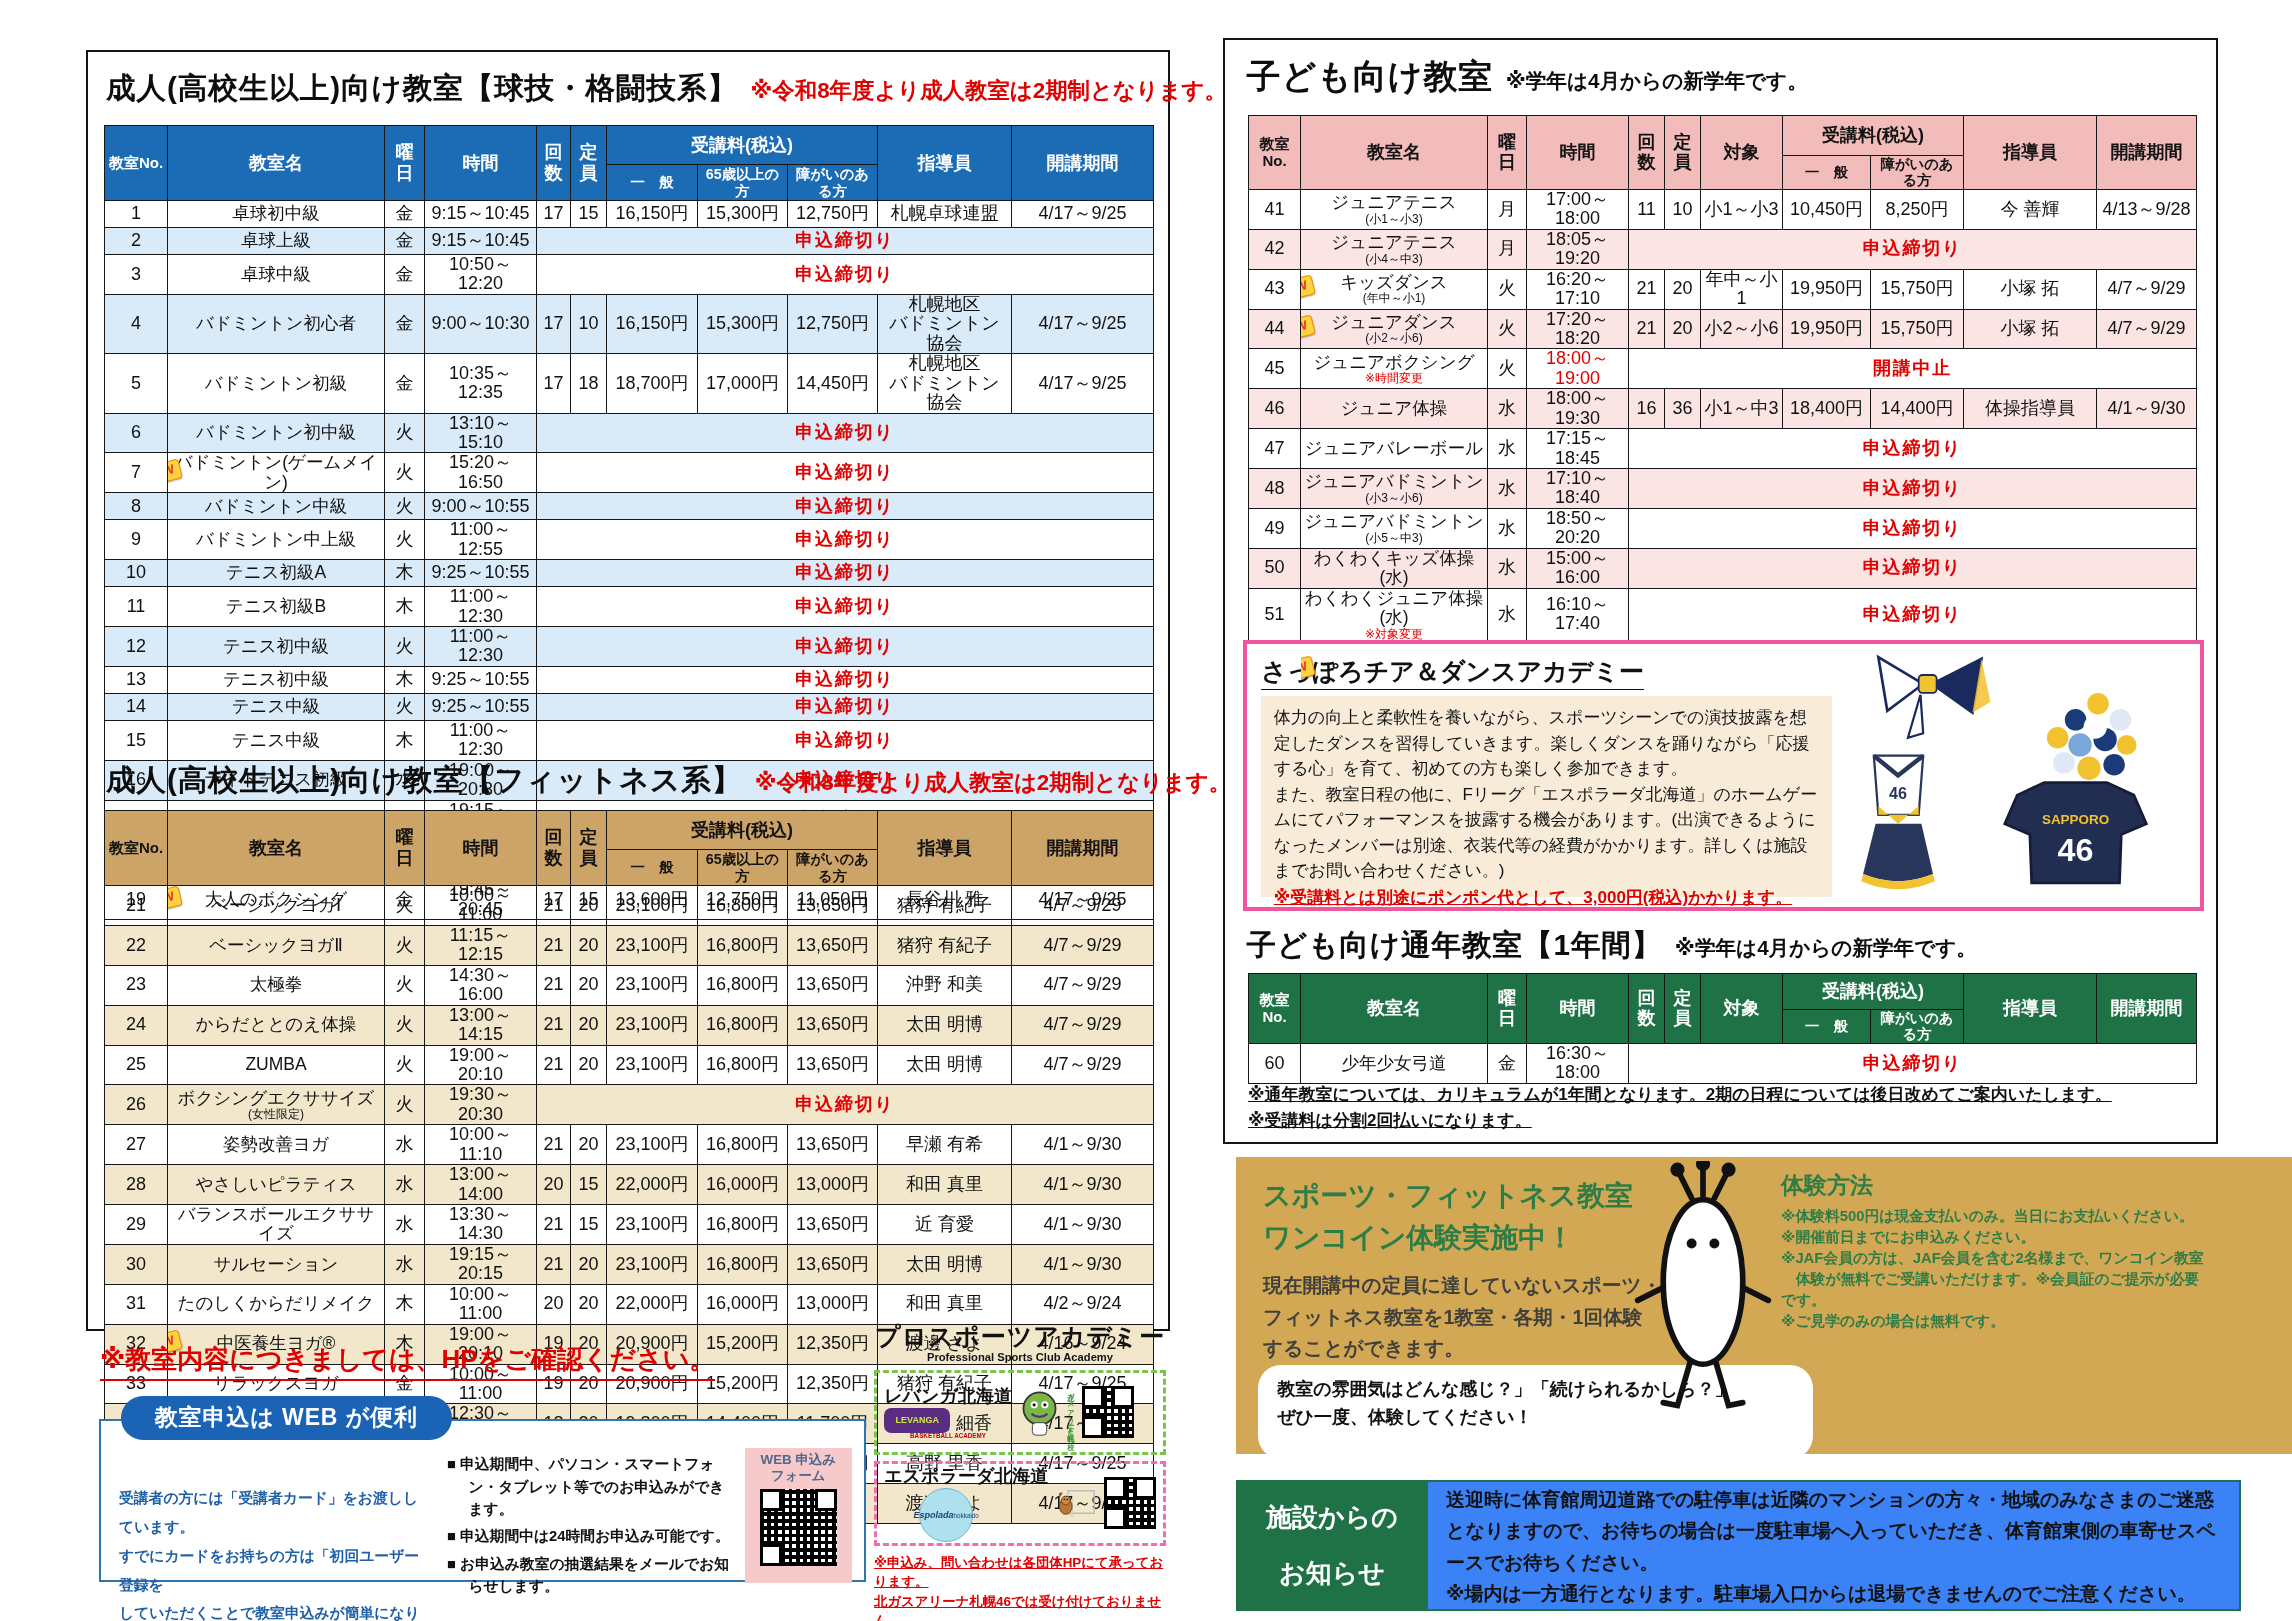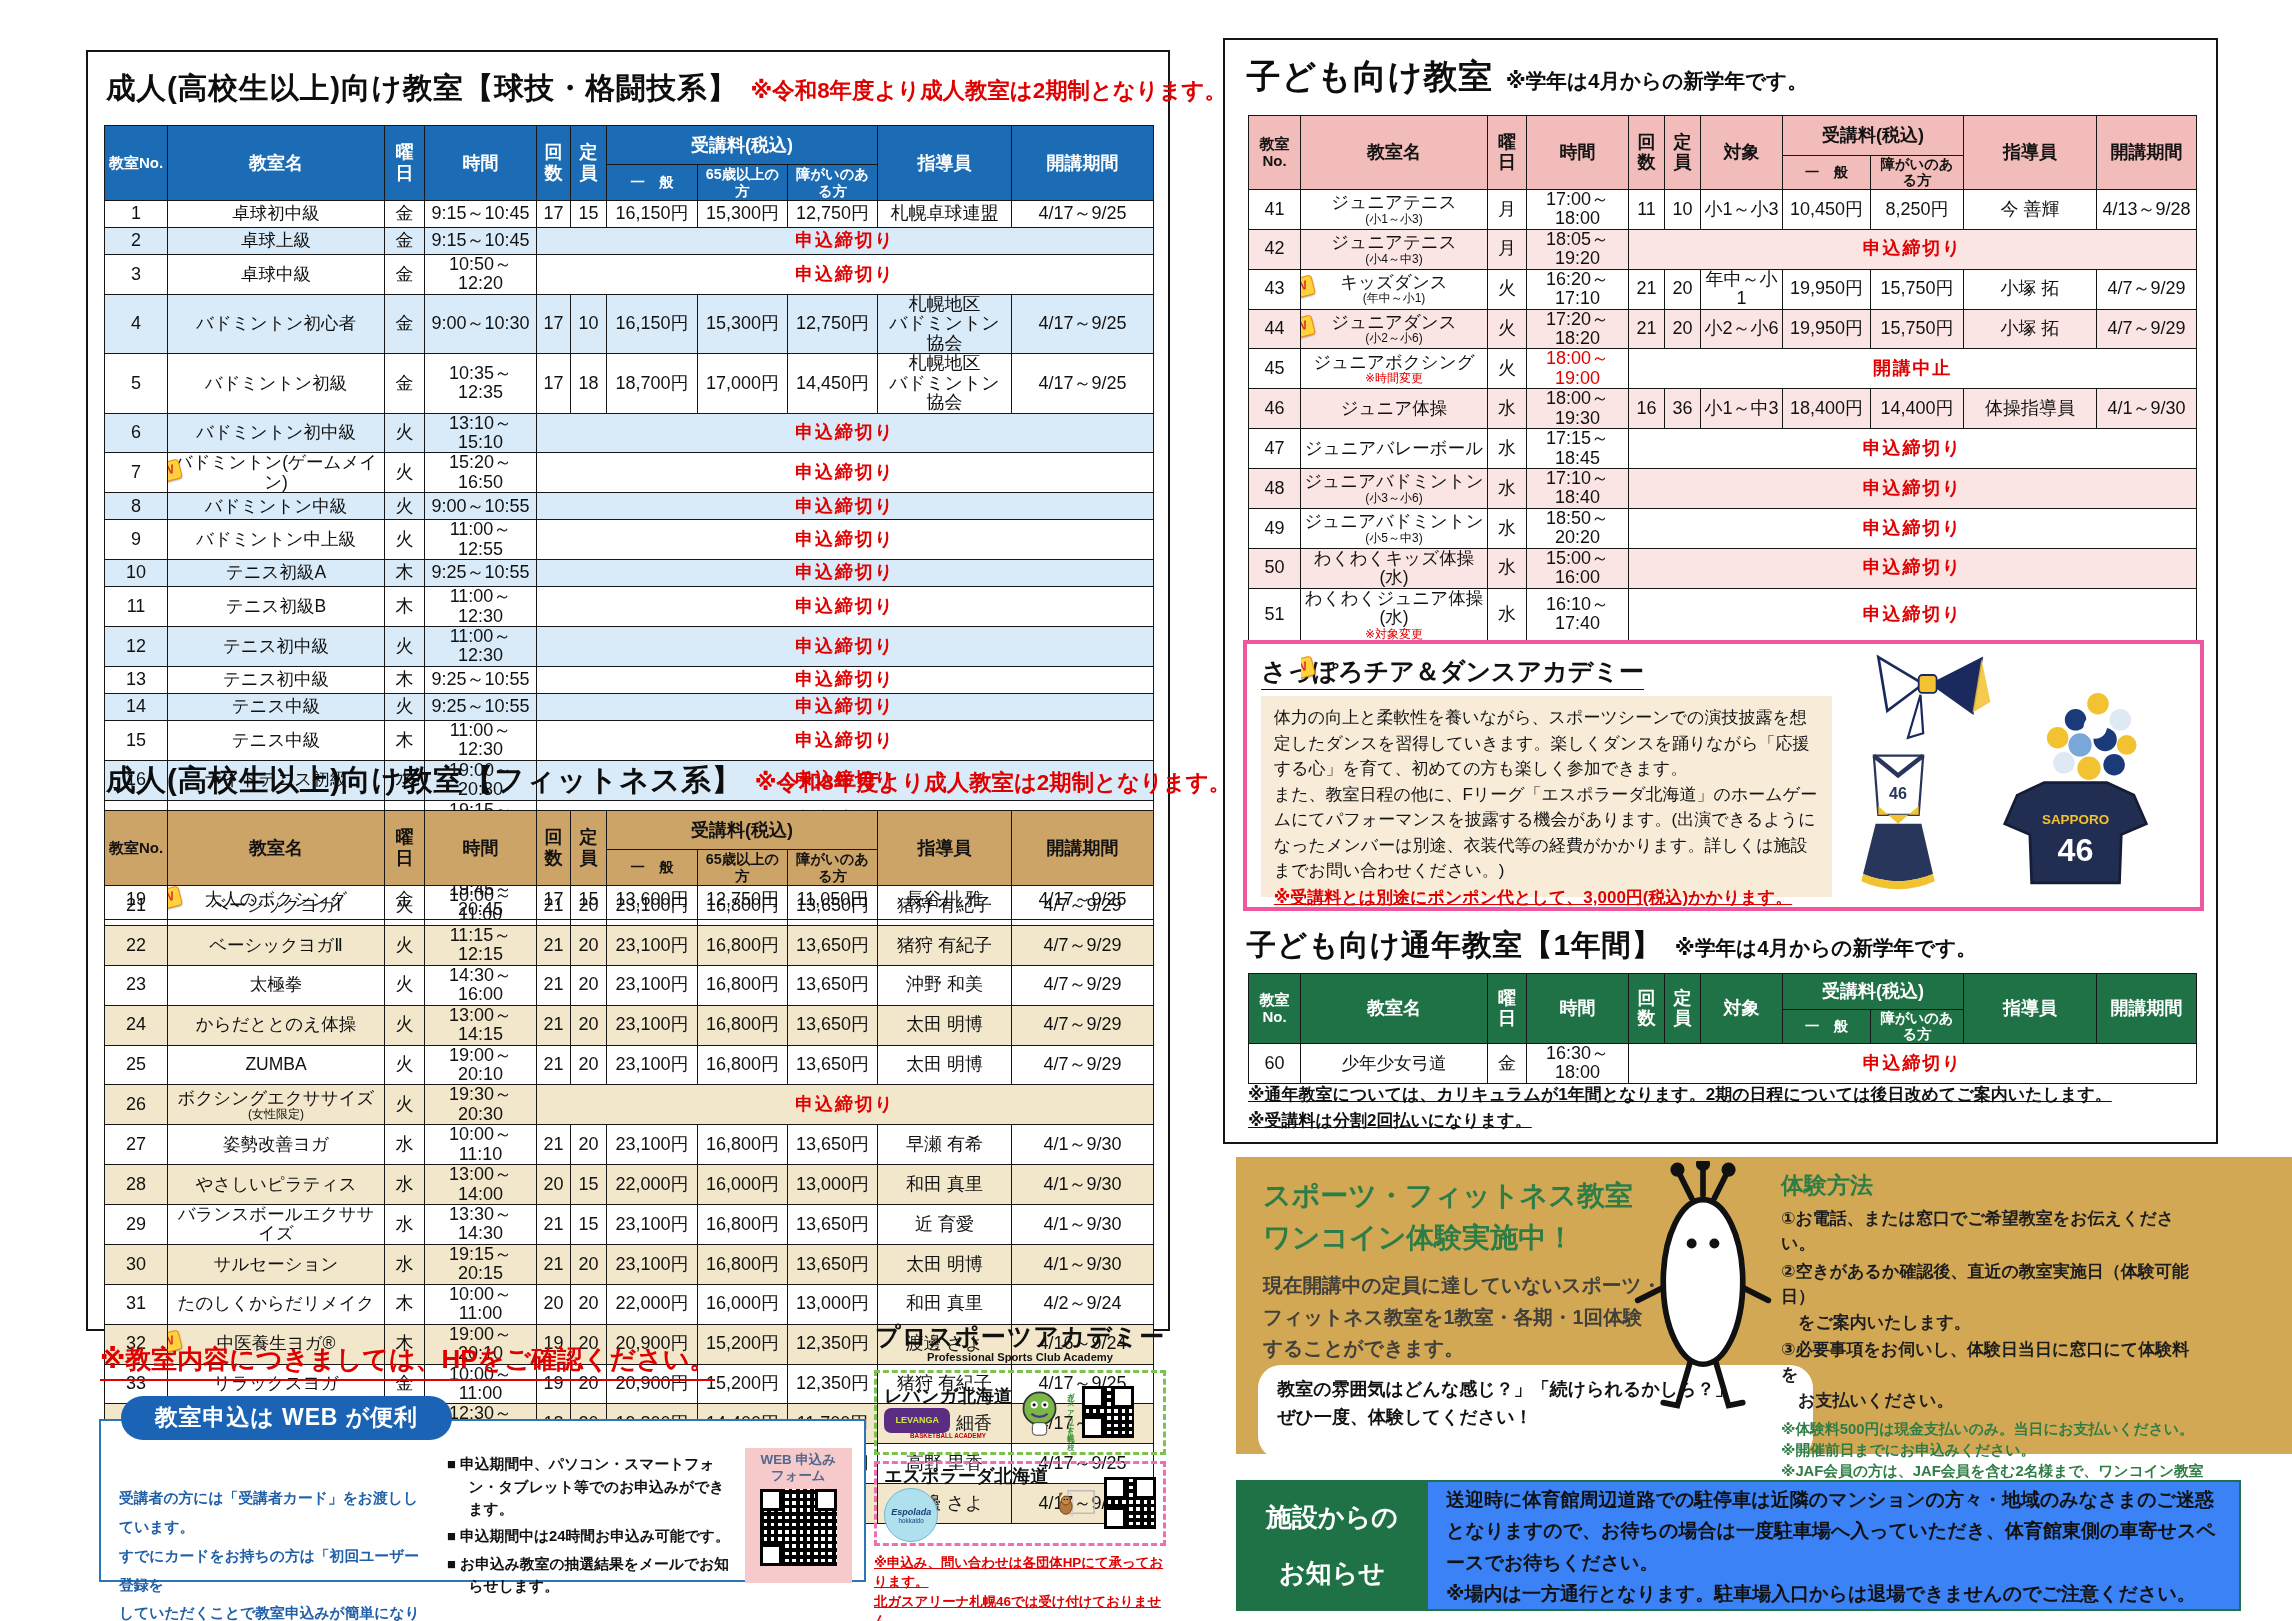--- a/index.html
+++ b/index.html
@@ -83,21 +83,21 @@
   .pa-box{display:flex;align-items:center;gap:7.2px;height:79px;padding:0 7.2px;margin-top:6.3px;}
   #pa-levanga{border:3.6px dashed #7cc24c;}
   #pa-espolada{border:3.6px dashed #f06eb0;}
   .pa-name{font-size:18px;font-weight:800;white-space:nowrap;}
   .pa-qr{width:52px;height:52px;flex:none;}
   .pa-caption{writing-mode:vertical-rl;font-size:7.2px;color:#3a9a35;font-weight:700;line-height:1;}
   .lev-badge{background:#5b2d82;color:#cfe84a;font-weight:800;font-size:9px;text-align:center;
     border-radius:7.2px;padding:7.2px 3.6px;width:59px;line-height:1.1;}
   .lev-sub{font-size:6.3px;color:#c00000;text-align:center;font-weight:800;line-height:1.1;}
   .esp-logo{width:52px;height:52px;border-radius:50%;background:#aee0ee;border:1.8px solid #6fb7d4;flex:none;
-    display:flex;flex-direction:column;align-items:center;justify-content:center;}
+    display:flex;align-items:center;justify-content:center;margin-left:35px;}
   .esp-logo .e1{font-size:9px;font-weight:800;color:#1b3f73;font-style:italic;}
   .esp-logo .e2{font-size:6.3px;color:#1b3f73;}
   #pa-notes{margin-top:7.2px;}
   #pa-notes .li{font-size:13.4px;font-weight:800;color:var(--accent-red);text-decoration:underline;line-height:1.45;}
 
   
   #cheer{left:18px;top:600px;width:953px;height:263px;border:4.5px solid var(--cheer-border);background:#fff;}
   #cheer-title{position:absolute;left:14.3px;top:10.7px;font-size:25px;font-weight:800;
     border-bottom:1.8px solid #111;padding-bottom:1.8px;}
   #cheer-beige{position:absolute;left:14.3px;top:52px;width:546px;height:183px;background:#f8ecd9;
@@ -986,27 +986,20 @@
           <path d="M76 88 L96 98"></path>
         <path d="M42 138 L32 172 L22 170"></path>
           <path d="M58 138 L68 172 L78 170"></path>
       </g>
       <ellipse cx="50" cy="85" rx="28" ry="58" fill="#fff" stroke="#111" stroke-width="4"></ellipse>
       <circle cx="42" cy="58" r="3.5" fill="#111"></circle>
         <circle cx="58" cy="58" r="3.5" fill="#111"></circle>
     </svg>
     <div id="oc-howto">
       <div id="oc-howto-title">体験方法</div>
-      <div id="oc-steps">
-          <div class="li">①お電話、または窓口でご希望教室をお伝えください。</div>
-          <div class="li">②空きがあるか確認後、直近の教室実施日（体験可能日）
-　をご案内いたします。</div>
-          <div class="li">③必要事項をお伺いし、体験日当日に窓口にて体験料を
-　お支払いください。</div>
-        </div>
       <div id="oc-notes">
           <div class="li">※体験料500円は現金支払いのみ。当日にお支払いください。</div>
           <div class="li">※開催前日までにお申込みください。</div>
           <div class="li">※JAF会員の方は、JAF会員を含む2名様まで、ワンコイン教室
 　体験が無料でご受講いただけます。※会員証のご提示が必要です。</div>
           <div class="li">※ご見学のみの場合は無料です。</div>
         </div>
     </div>
   </div>
 

